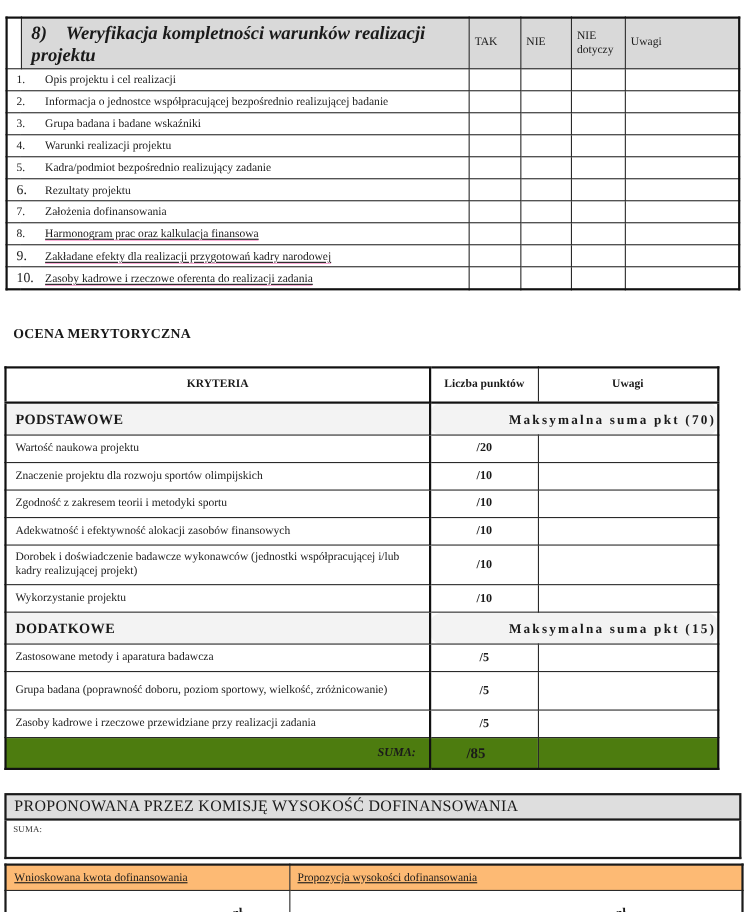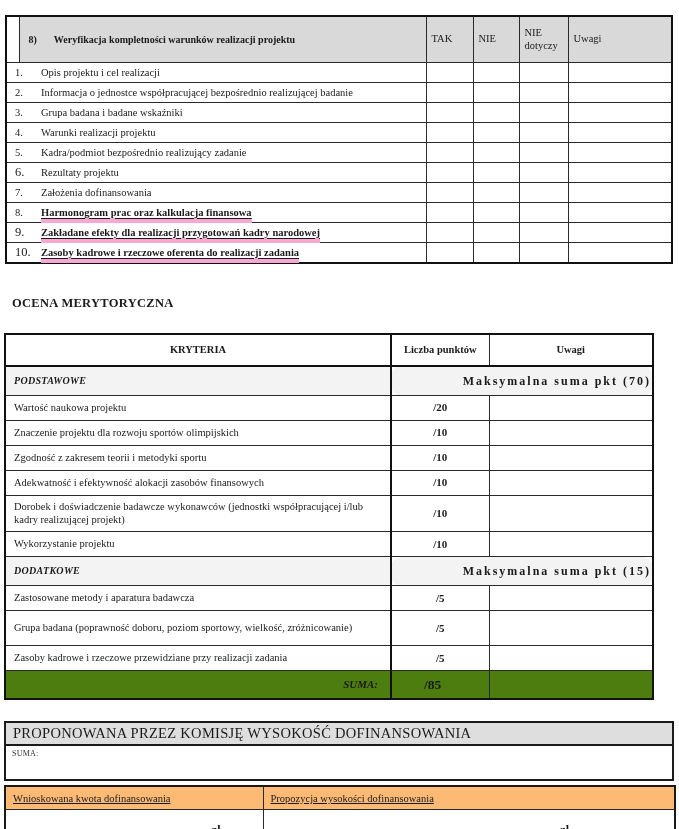--- a/index.html
+++ b/index.html
@@ -8,44 +8,44 @@
     font-family:"Liberation Serif","DejaVu Serif",serif;color:#1a1a1a;
     -webkit-font-smoothing:antialiased;
   }
   table{border-collapse:collapse;table-layout:fixed;}
 
   
   .vtable{width:666px;margin:15px 0 0 5px;border:2px solid #111;}
   .vtable td{border:1px solid #2a2a2a;vertical-align:middle;}
   .vtable .hrow td{height:43px;background:#d9d9d9;}
   .vtable .hrow td.hspace{background:#fff;}
-  .vtable td.htitle{font-weight:bold;font-size:10px;padding-left:9px;}
+  .vtable td.htitle{font-weight:bold;font-size:17px;padding-left:9px;font-style:italic;}
   .vtable td.htitle .hnum{margin-right:17px;}
   .vtable td.hcol{font-weight:normal;font-size:10.5px;text-align:left;
     padding-left:5px;line-height:1.15;}
   .vtable tr.body td{height:17px;}
   .vtable td.desc{font-size:10.5px;padding:1px 4px 1px 0;line-height:1.1;}
   .vtable td.desc .num{display:inline-block;width:26px;padding-left:8px;}
   .vtable td.desc .num.bignum{font-size:12.5px;}
   .redline{text-decoration:underline;text-underline-offset:2px;
-    border-bottom:5px solid #f9a8d4;font-weight:bold;}
+    border-bottom:1px solid #f9a8d4;}
 
   
   .section-title{margin:32px 0 0 12px;font-weight:bold;font-size:12.5px;
     letter-spacing:.3px;}
 
   
   .ctable{width:648px;margin:22px 0 0 4px;border:2px solid #111;}
   .ctable td{border:1px solid #2a2a2a;vertical-align:middle;line-height:1.2;}
   .ctable td.c1{border-right:2px solid #111;}
   .ctable tr.crithead td{height:28px;font-weight:bold;font-size:10.5px;
     text-align:center;border-bottom:2px solid #111;}
   .ctable tr.grouprow td{height:26px;background:#f3f3f3;}
-  .ctable td.gname{font-weight:bold;font-size:10px;padding-left:8px;
-    letter-spacing:.3px;font-style:italic;}
+  .ctable td.gname{font-weight:bold;font-size:13px;padding-left:8px;
+    letter-spacing:.3px;}
   .ctable td.gmax{font-weight:bold;font-size:12px;text-align:right;
     letter-spacing:2px;border-radius:11px;}
   .ctable td.crit{font-size:10.5px;padding:5px 8px;height:14px;}
   .ctable td.crit2{height:24px;}
   .ctable td.critj{text-align:justify;}
   .ctable td.pts{font-weight:bold;font-size:11px;text-align:center;}
   .ctable tr.sumarow td{height:25px;background:#4d7c0f;padding-left:32px;}
   .ctable td.sumlbl{font-weight:bold;font-style:italic;font-size:11px;
     text-align:right;padding-right:12px;}
   .ctable td.sumpts{font-weight:bold;font-size:13.5px;text-align:left;}

